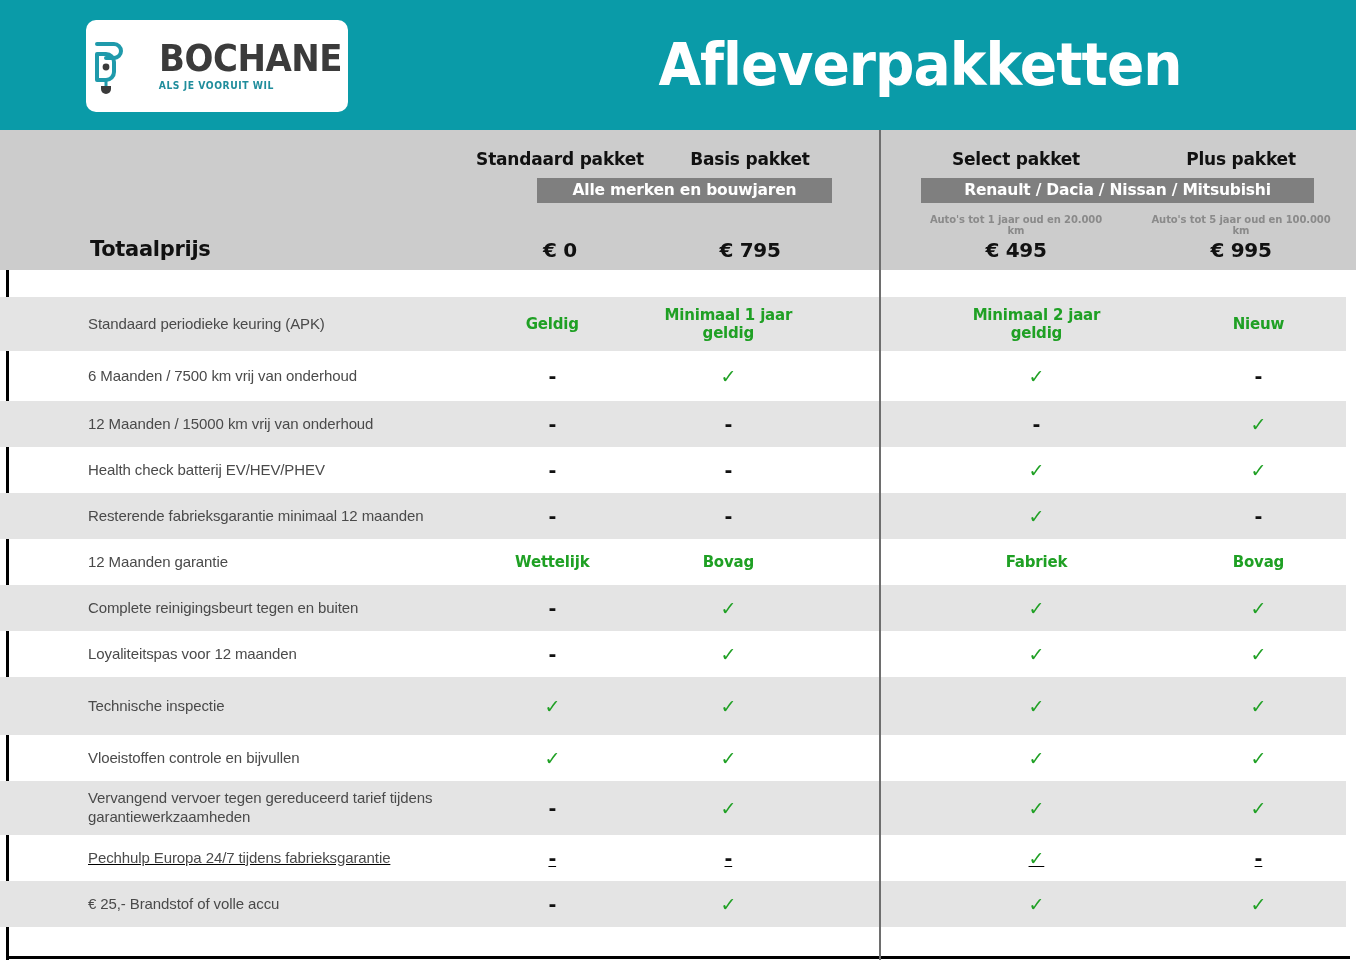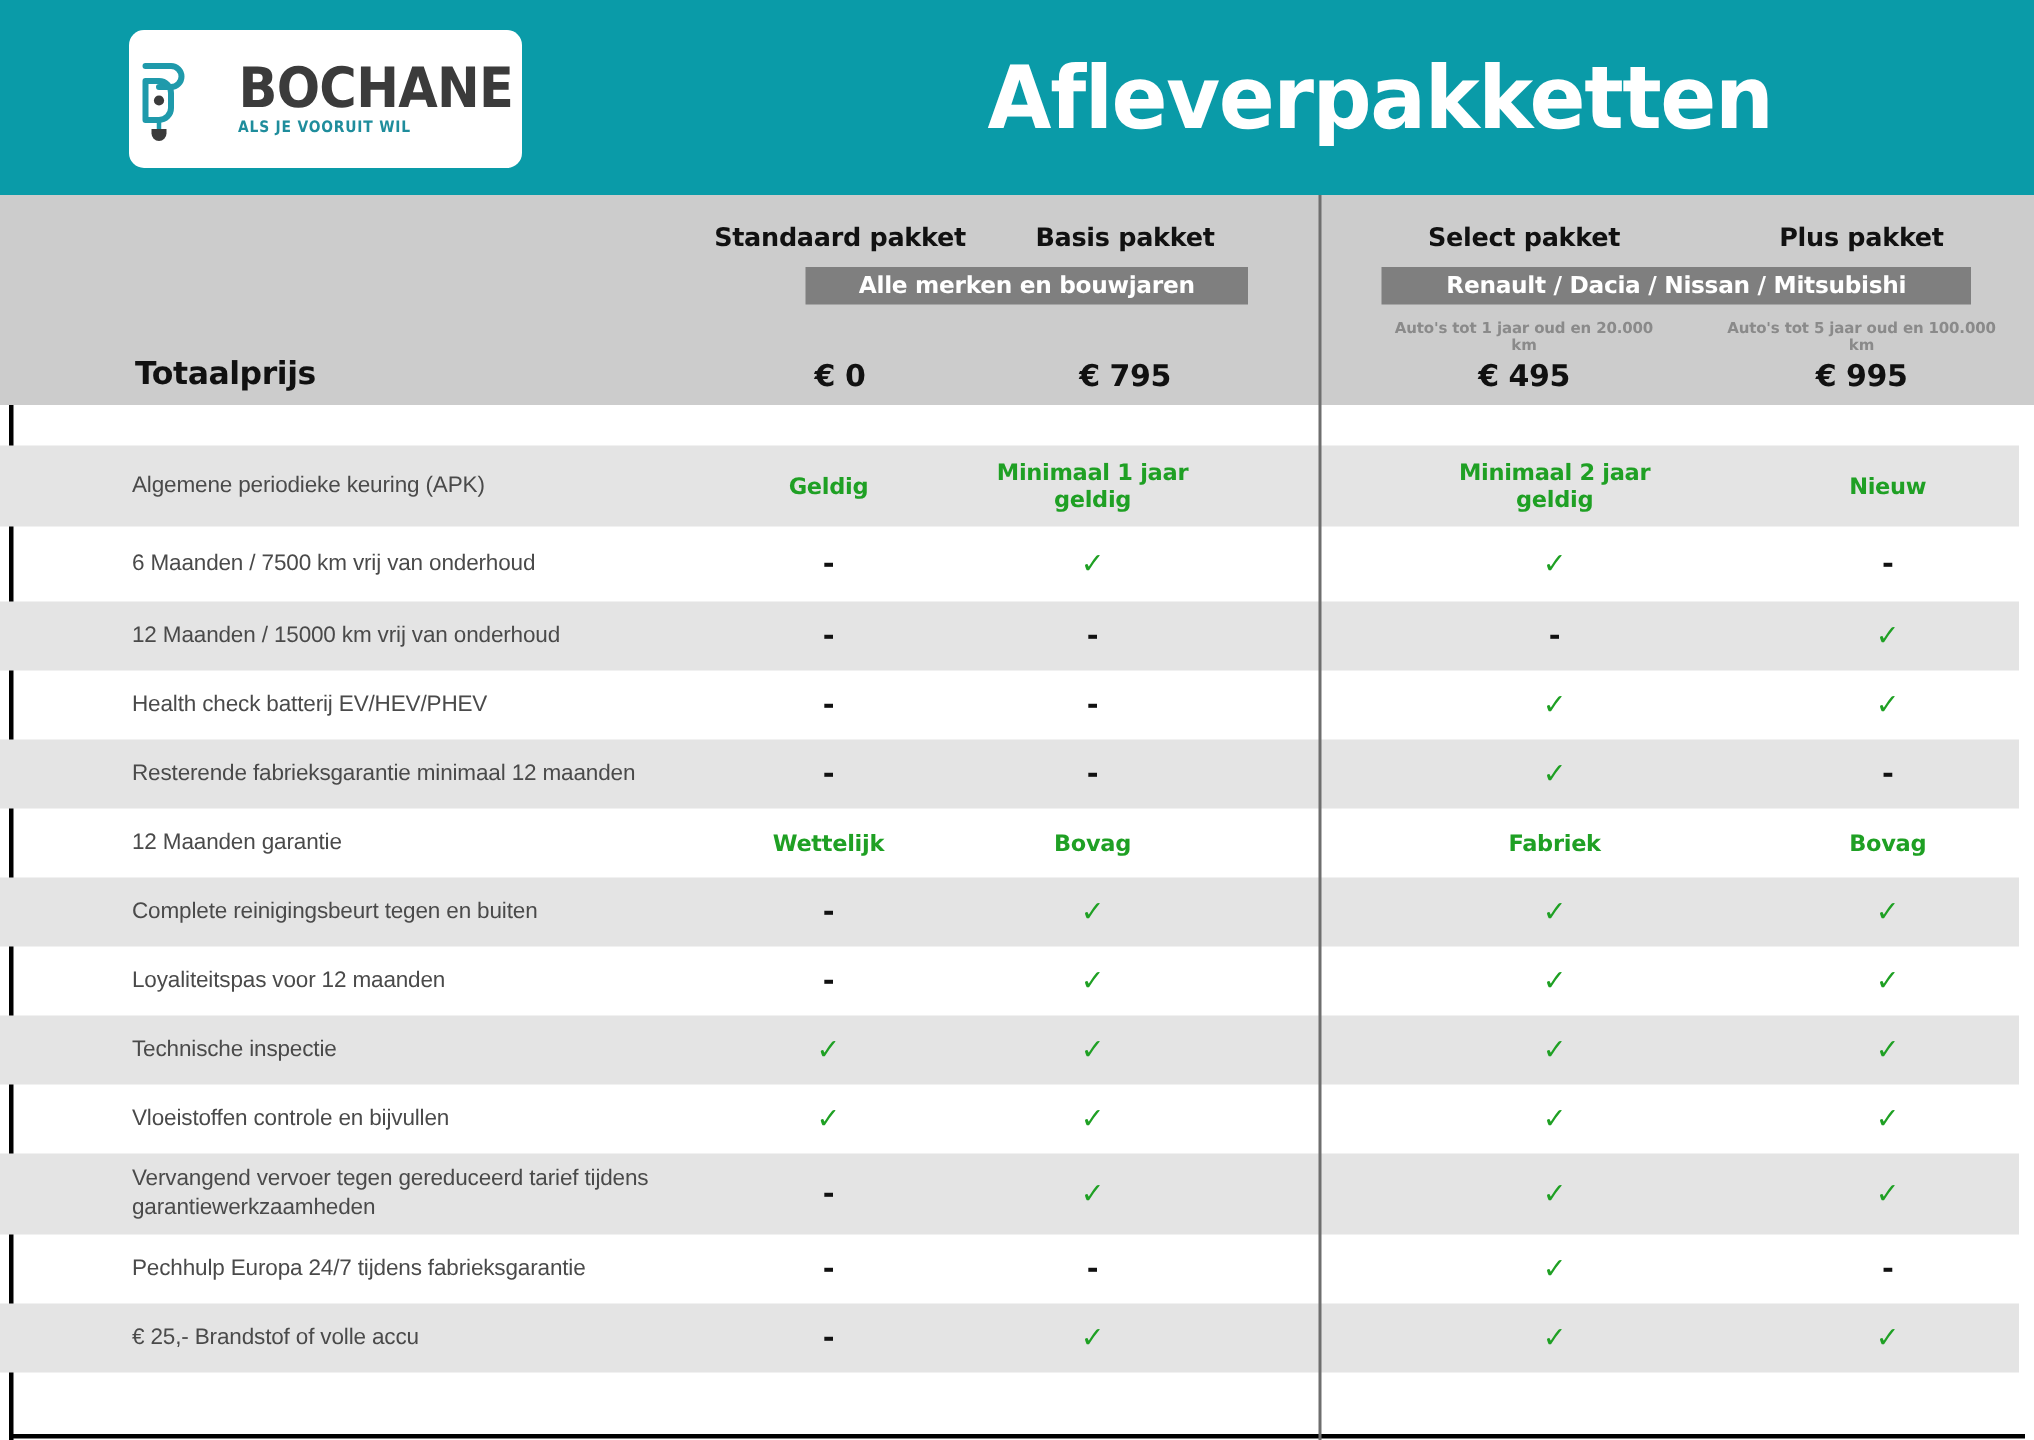--- a/index.html
+++ b/index.html
@@ -284,21 +284,21 @@
   <div class="price p3">€ 495</div>
   <div class="price p4">€ 995</div>
 
   <div class="body-area">
     <div class="frame-left"></div>
     <div class="frame-bottom"></div>
     <div class="divider"></div>
     <div class="rows" id="rows-host">
         <div class="spacer-row"></div>
         <div class="row shade" style="height: 54px;">
-          <div class="cell-label">Algemene periodieke keuring (APK)</div>
+          <div class="cell-label">Standaard periodieke keuring (APK)</div>
           <div class="cell-val v1">Geldig</div>
           <div class="cell-val v2">Minimaal 1 jaar geldig</div>
           <div class="cell-val v3">Minimaal 2 jaar geldig</div>
           <div class="cell-val v4">Nieuw</div>
         </div>
         <div class="row plain" style="height: 50px;">
           <div class="cell-label">6 Maanden / 7500 km vrij van onderhoud</div>
           <div class="cell-val v1"><span class="mark-dash">-</span></div>
           <div class="cell-val v2"><span class="mark-check">✓</span></div>
           <div class="cell-val v3"><span class="mark-check">✓</span></div>
@@ -339,42 +339,42 @@
           <div class="cell-val v3"><span class="mark-check">✓</span></div>
           <div class="cell-val v4"><span class="mark-check">✓</span></div>
         </div>
         <div class="row plain" style="height: 46px;">
           <div class="cell-label">Loyaliteitspas voor 12 maanden</div>
           <div class="cell-val v1"><span class="mark-dash">-</span></div>
           <div class="cell-val v2"><span class="mark-check">✓</span></div>
           <div class="cell-val v3"><span class="mark-check">✓</span></div>
           <div class="cell-val v4"><span class="mark-check">✓</span></div>
         </div>
-        <div class="row shade" style="height: 46px;">
+        <div class="row shade" style="height: 58px;">
           <div class="cell-label">Technische inspectie</div>
           <div class="cell-val v1"><span class="mark-check">✓</span></div>
           <div class="cell-val v2"><span class="mark-check">✓</span></div>
           <div class="cell-val v3"><span class="mark-check">✓</span></div>
           <div class="cell-val v4"><span class="mark-check">✓</span></div>
         </div>
         <div class="row plain" style="height: 46px;">
           <div class="cell-label">Vloeistoffen controle en bijvullen</div>
           <div class="cell-val v1"><span class="mark-check">✓</span></div>
           <div class="cell-val v2"><span class="mark-check">✓</span></div>
           <div class="cell-val v3"><span class="mark-check">✓</span></div>
           <div class="cell-val v4"><span class="mark-check">✓</span></div>
         </div>
         <div class="row shade" style="height: 54px;">
           <div class="cell-label">Vervangend vervoer tegen gereduceerd tarief tijdens garantiewerkzaamheden</div>
           <div class="cell-val v1"><span class="mark-dash">-</span></div>
           <div class="cell-val v2"><span class="mark-check">✓</span></div>
           <div class="cell-val v3"><span class="mark-check">✓</span></div>
           <div class="cell-val v4"><span class="mark-check">✓</span></div>
         </div>
-        <div class="row plain" style="height: 46px;">
+        <div class="row plain" style="height: 46px; text-decoration: underline;">
           <div class="cell-label">Pechhulp Europa 24/7 tijdens fabrieksgarantie</div>
           <div class="cell-val v1"><span class="mark-dash">-</span></div>
           <div class="cell-val v2"><span class="mark-dash">-</span></div>
           <div class="cell-val v3"><span class="mark-check">✓</span></div>
           <div class="cell-val v4"><span class="mark-dash">-</span></div>
         </div>
         <div class="row shade" style="height: 46px;">
           <div class="cell-label">€ 25,- Brandstof of  volle accu</div>
           <div class="cell-val v1"><span class="mark-dash">-</span></div>
           <div class="cell-val v2"><span class="mark-check">✓</span></div>

